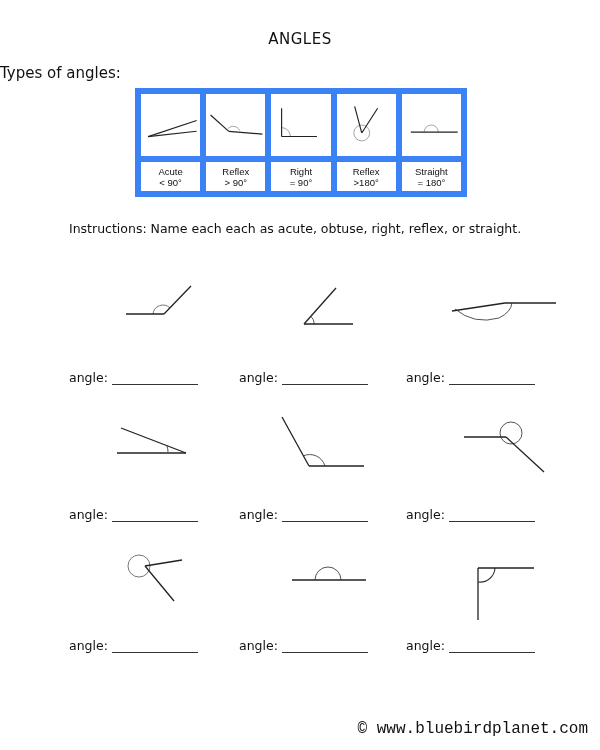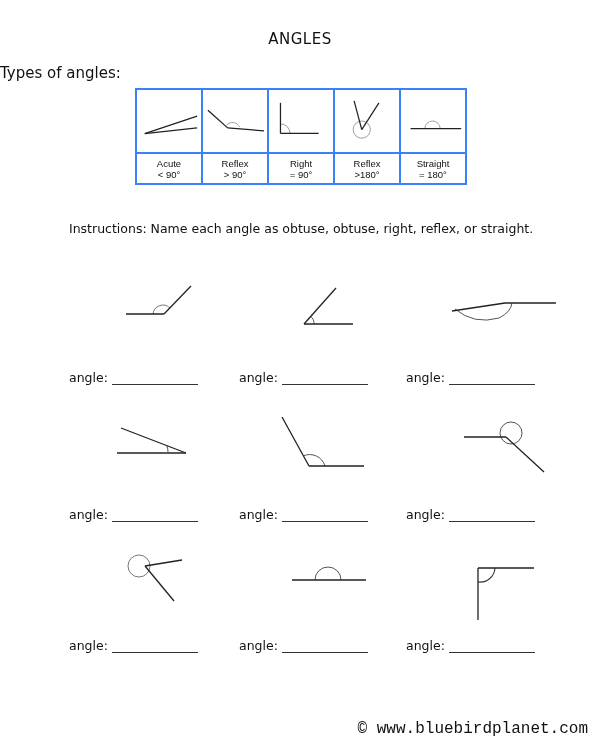--- a/index.html
+++ b/index.html
@@ -1,20 +1,20 @@
 <!DOCTYPE html>
 <html><head>
   <meta charset="utf-8">
   <style>
     html, body { margin: 0; padding: 0; background: #ffffff; }
     body { width: 600px; height: 750px; position: relative; overflow: hidden; font-family: "DejaVu Sans", sans-serif; color: #111; }
     .title { position: absolute; left: 0; width: 600px; top: 30px; text-align: center; font-size: 15px; letter-spacing: 0.5px; }
     .subtitle { position: absolute; left: 0; width: 600px; top: 64px; text-align: left; font-size: 15px; }
     .types-table { position: absolute; left: 135px; top: 88px; width: 332px; height: 93px; border-collapse: collapse; table-layout: fixed; }
-    .types-table td { border: 2px solid #3b82f6; padding: 0; text-align: center; vertical-align: middle; }
+    .types-table td { border: 6px solid #3b82f6; padding: 0; text-align: center; vertical-align: middle; }
     .types-table tr.fig-row td { height: 62px; }
     .types-table tr.lab-row td { height: 29px; font-family: "Liberation Sans", sans-serif; font-size: 9.5px; line-height: 11px; }
     .types-table svg { display: block; width: 100%; height: 62px; }
     .instructions { position: absolute; left: 69px; top: 221px; font-size: 12.5px; }
     .exercise { position: absolute; width: 170px; height: 120px; }
     .exercise svg { position: absolute; left: 0; top: 0; width: 170px; height: 100px; overflow: visible; }
     .answer { position: absolute; left: 0; font-size: 12.5px; display: flex; align-items: flex-end; white-space: nowrap; margin-top: 18px; }
     .answer-line { display: inline-block; width: 86px; border-bottom: 1px solid #333; margin-left: 4px; height: 12px; }
     .footer { position: absolute; right: 12px; top: 720px; font-family: Liberation Mono, monospace; font-size: 16px; }
   </style>
@@ -79,21 +79,21 @@
           <div>&gt;180°</div>
         </td>
     <td>
           <div>Straight</div>
           <div>= 180°</div>
         </td>
   </tr>
 </tbody>
   </table>
 
-<div class="instructions">Instructions: Name each angle as obtuse, obtuse, right, reflex, or straight.</div>
+<div class="instructions">Instructions: Name each each as acute, obtuse, right, reflex, or straight.</div>
 
 <div class="exercise" style="left:69px; top:270px;">
   <svg viewBox="0 0 170 100">
     <path d="M 84 44 A 10 10 0 0 1 101 38" fill="none" stroke="#777" stroke-width="1"></path>
     <line x1="57" y1="44" x2="95" y2="44" stroke="#222" stroke-width="1.3"></line>
     <line x1="95" y1="44" x2="122" y2="16" stroke="#222" stroke-width="1.3"></line>
   </svg>
   <div class="answer" style="top:82px;">
     <span>angle:</span>
     <span class="answer-line"></span>

